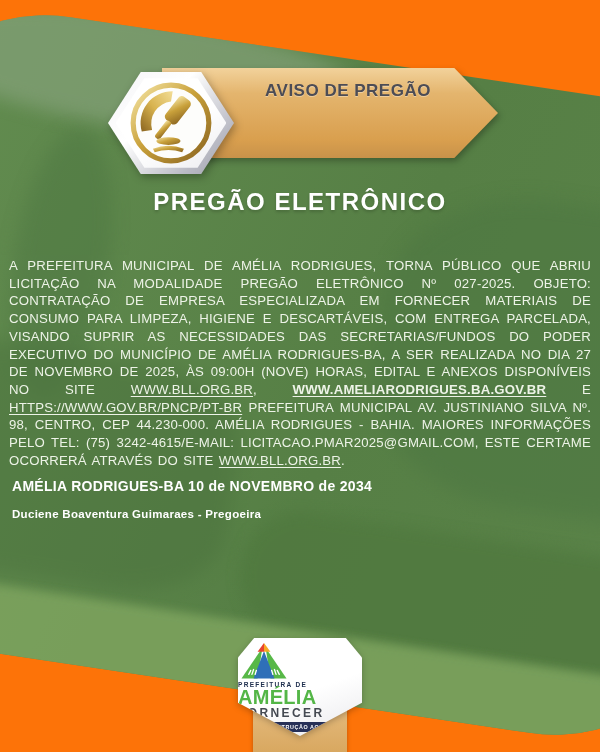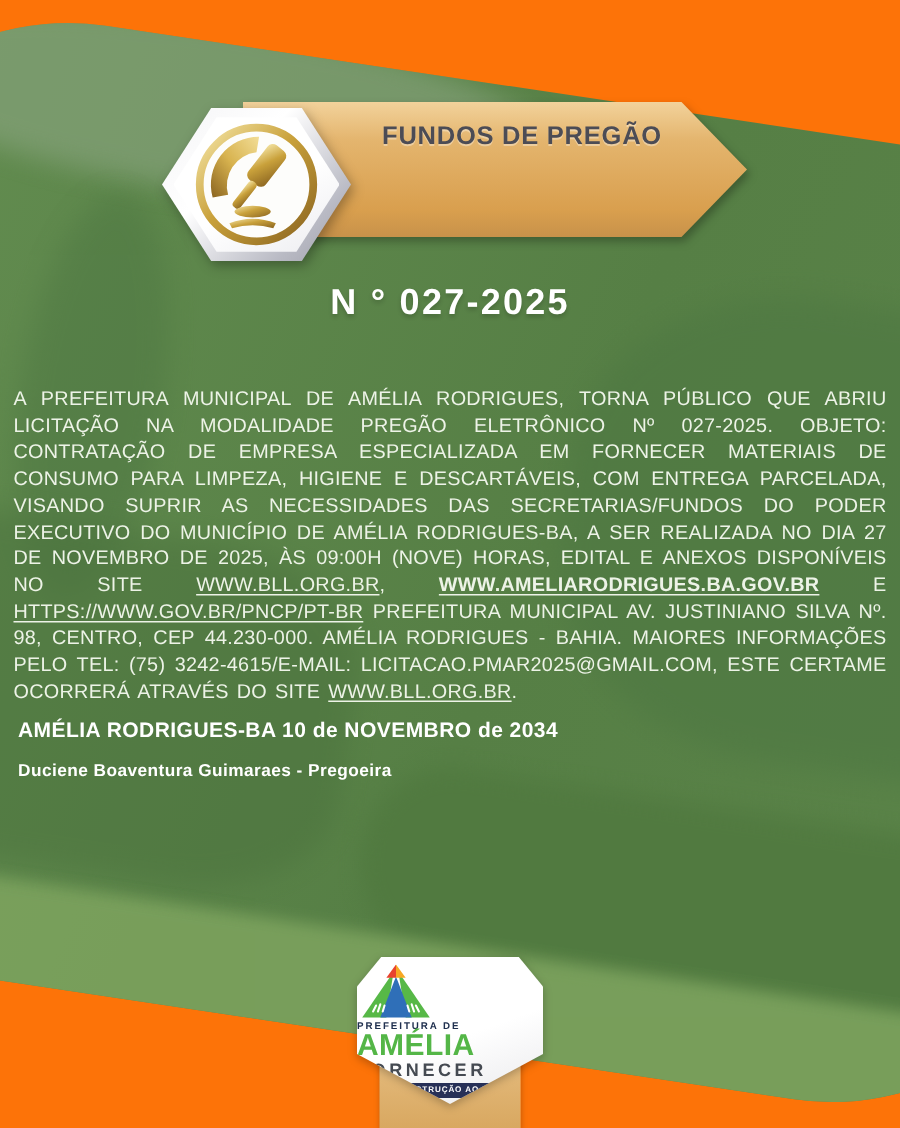--- a/index.html
+++ b/index.html
@@ -90,21 +90,21 @@
   <div class="tex tex-town"></div>
   <div class="tex tex-gavel1"></div>
   <div class="tex tex-gavel2"></div>
   <div class="tex tex-bottom"></div>
 </div>
 
 <div class="ribbon-wrap">
   <div class="ribbon"></div>
 </div>
 <div class="ribbon-text">
-  <div class="l1">FUNDOS DE PREGÃO</div>
+  <div class="l1">AVISO DE PREGÃO</div>
 </div>
 
 <div class="hex-badge">
   <div class="hex-silver">
     <div class="hex-white">
       <svg viewBox="0 0 100 100" aria-hidden="true">
         <defs>
           <linearGradient id="gold" x1="0" y1="0" x2="1" y2="1">
             <stop offset="0" stop-color="#f6e7a8"></stop>
               <stop offset=".45" stop-color="#c9a13b"></stop>
@@ -123,21 +123,21 @@
           <rect x="49.5" y="49" width="7" height="25" rx="3"></rect>
         </g>
         <ellipse cx="47" cy="71" rx="14" ry="4.5" fill="url(#gold)"></ellipse>
         <path d="M29 80 q18 -7 36 0 l-2 4 q-16 -5 -32 0 Z" fill="url(#gold)"></path>
       </svg>
     </div>
   </div>
 </div>
 
 <div class="page-title">
-  <div>N ° 027-2025</div>
+  <div>PREGÃO ELETRÔNICO</div>
 </div>
 
 <div class="notice"><span>A PREFEITURA MUNICIPAL DE AMÉLIA RODRIGUES, TORNA PÚBLICO QUE ABRIU LICITAÇÃO NA MODALIDADE PREGÃO ELETRÔNICO Nº 027-2025. OBJETO: CONTRATAÇÃO DE EMPRESA ESPECIALIZADA EM FORNECER MATERIAIS DE CONSUMO PARA LIMPEZA, HIGIENE E DESCARTÁVEIS, COM ENTREGA PARCELADA, VISANDO SUPRIR AS NECESSIDADES DAS SECRETARIAS/FUNDOS DO PODER EXECUTIVO DO MUNICÍPIO DE AMÉLIA RODRIGUES-BA, A SER REALIZADA NO DIA 27 DE NOVEMBRO DE 2025, ÀS 09:00H (NOVE) HORAS, EDITAL E ANEXOS DISPONÍVEIS NO SITE </span><span class="u">WWW.BLL.ORG.BR</span><span>, </span><span class="u b">WWW.AMELIARODRIGUES.BA.GOV.BR</span><span> E </span><span class="u">HTTPS://WWW.GOV.BR/PNCP/PT-BR</span><span> PREFEITURA MUNICIPAL AV. JUSTINIANO SILVA Nº. 98, CENTRO, CEP 44.230-000. AMÉLIA RODRIGUES - BAHIA. MAIORES INFORMAÇÕES PELO TEL: (75) 3242-4615/E-MAIL: LICITACAO.PMAR2025@GMAIL.COM, ESTE CERTAME OCORRERÁ ATRAVÉS DO SITE </span><span class="u">WWW.BLL.ORG.BR</span><span>.</span></div>
 
 <div class="date-line">AMÉLIA RODRIGUES-BA 10 de NOVEMBRO de 2034</div>
 <div class="signer-line">Duciene Boaventura Guimaraes - Pregoeira</div>
 
 <div class="badge-wrap">
   <div class="badge-tan"></div>
   <div class="badge-hex-shadow">

